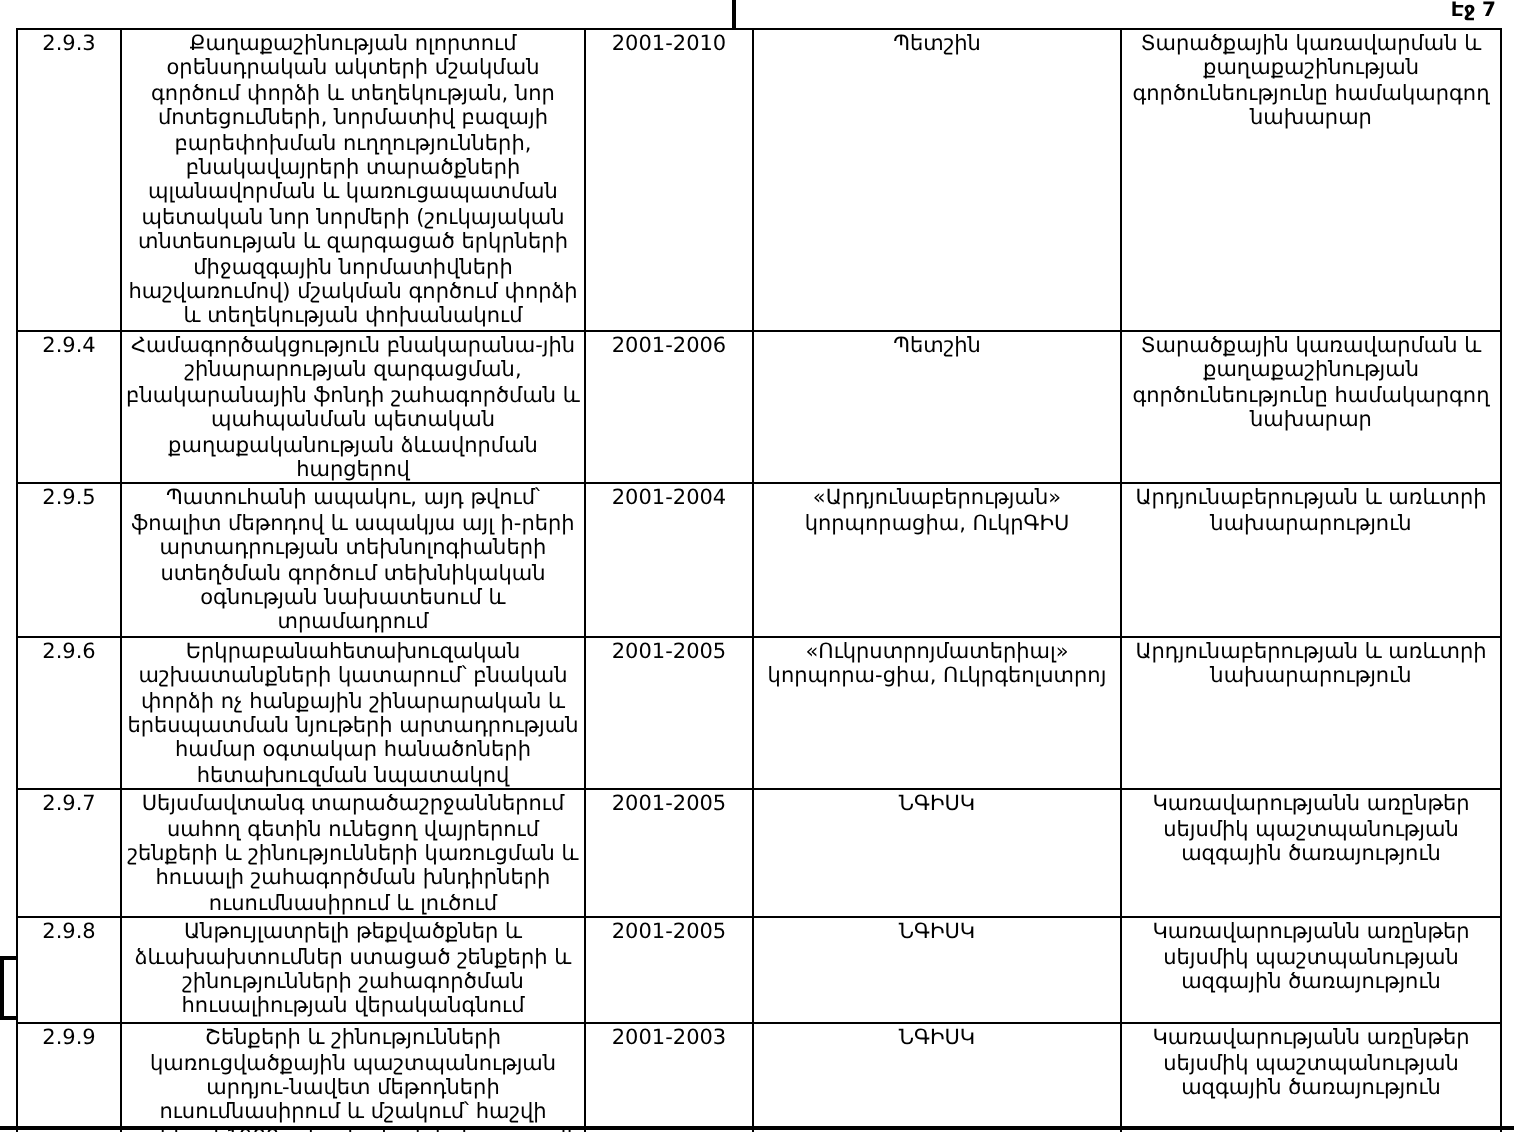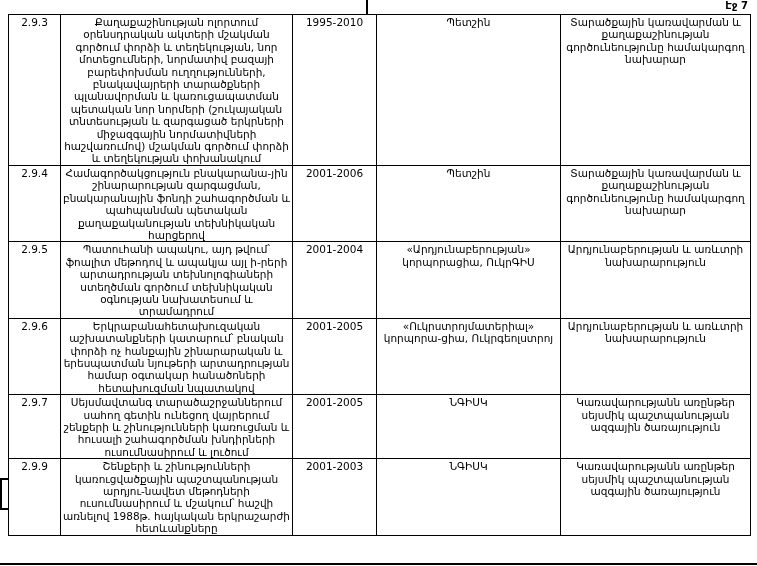--- a/index.html
+++ b/index.html
@@ -60,27 +60,27 @@
       <col style="width:52px">
       <col style="width:232px">
       <col style="width:84px">
       <col style="width:184px">
       <col style="width:190px">
     </colgroup>
     <tbody id="table-body">
         <tr style="height: 138px; margin-left: 24px;">
           <td>2.9.3</td>
           <td>Քաղաքաշինության ոլորտում օրենսդրական ակտերի մշակման գործում փորձի և տեղեկության, նոր մոտեցումների, նորմատիվ բազայի բարեփոխման ուղղությունների, բնակավայրերի տարածքների պլանավորման և կառուցապատման պետական նոր նորմերի (շուկայական տնտեսության և զարգացած երկրների միջազգային նորմատիվների հաշվառումով) մշակման գործում փորձի և տեղեկության փոխանակում</td>
-          <td>1995-2010</td>
+          <td>2001-2010</td>
           <td>Պետշին</td>
           <td>Տարածքային կառավարման և քաղաքաշինության գործունեությունը համակարգող նախարար</td>
         </tr>
         <tr style="height: 62px;">
           <td>2.9.4</td>
-          <td>Համագործակցություն բնակարանա-յին շինարարության զարգացման, բնակարանային ֆոնդի շահագործման և պահպանման պետական քաղաքականության տեխնիկական հարցերով</td>
+          <td>Համագործակցություն բնակարանա-յին շինարարության զարգացման, բնակարանային ֆոնդի շահագործման և պահպանման պետական քաղաքականության ձևավորման հարցերով</td>
           <td>2001-2006</td>
           <td>Պետշին</td>
           <td>Տարածքային կառավարման և քաղաքաշինության գործունեությունը համակարգող նախարար</td>
         </tr>
         <tr style="height: 64px;">
           <td>2.9.5</td>
           <td>Պատուհանի ապակու, այդ թվում՝ ֆոալիտ մեթոդով և ապակյա այլ ի-րերի արտադրության տեխնոլոգիաների ստեղծման գործում տեխնիկական օգնության նախատեսում և տրամադրում</td>
           <td>2001-2004</td>
           <td>«Արդյունաբերության» կորպորացիա, ՈւկրԳԻՍ</td>
           <td>Արդյունաբերության և առևտրի նախարարություն</td>
@@ -92,20 +92,27 @@
           <td>«Ուկրստրոյմատերիալ» կորպորա-ցիա, Ուկրգեոլստրոյ</td>
           <td>Արդյունաբերության և առևտրի նախարարություն</td>
         </tr>
         <tr style="height: 62px;">
           <td>2.9.7</td>
           <td>Սեյսմավտանգ տարածաշրջաններում սահող գետին ունեցող վայրերում շենքերի և շինությունների կառուցման և հուսալի շահագործման խնդիրների ուսումնասիրում և լուծում</td>
           <td>2001-2005</td>
           <td>ՆԳԻՍԿ</td>
           <td>Կառավարությանն առընթեր սեյսմիկ պաշտպանության ազգային ծառայություն</td>
         </tr>
+        <tr style="height: 53px;">
+          <td>2.9.8</td>
+          <td>Անթույլատրելի թեքվածքներ և ձևախախտումներ ստացած շենքերի և շինությունների շահագործման հուսալիության վերականգնում</td>
+          <td>2001-2005</td>
+          <td>ՆԳԻՍԿ</td>
+          <td>Կառավարությանն առընթեր սեյսմիկ պաշտպանության ազգային ծառայություն</td>
+        </tr>
         <tr style="height: 60px;">
           <td>2.9.9</td>
           <td>Շենքերի և շինությունների կառուցվածքային պաշտպանության արդյու-նավետ մեթոդների ուսումնասիրում և մշակում՝ հաշվի առնելով 1988թ. հայկական երկրաշարժի հետևանքները</td>
           <td>2001-2003</td>
           <td>ՆԳԻՍԿ</td>
           <td>Կառավարությանն առընթեր սեյսմիկ պաշտպանության ազգային ծառայություն</td>
         </tr>
       </tbody>
   </table>
 

